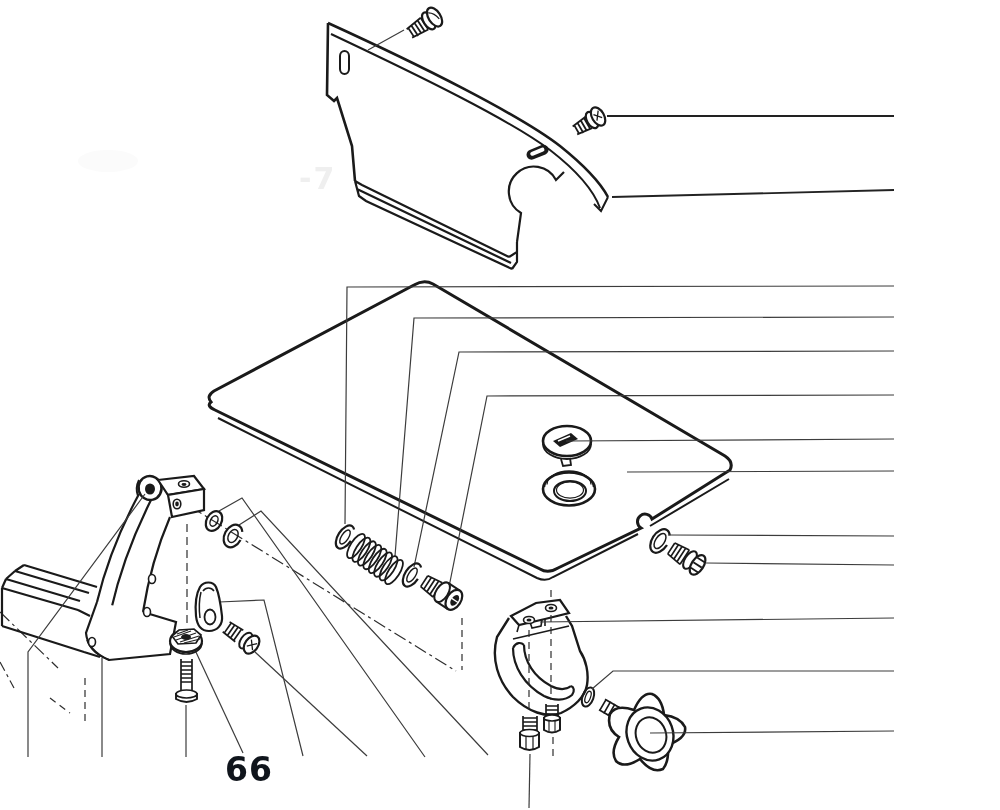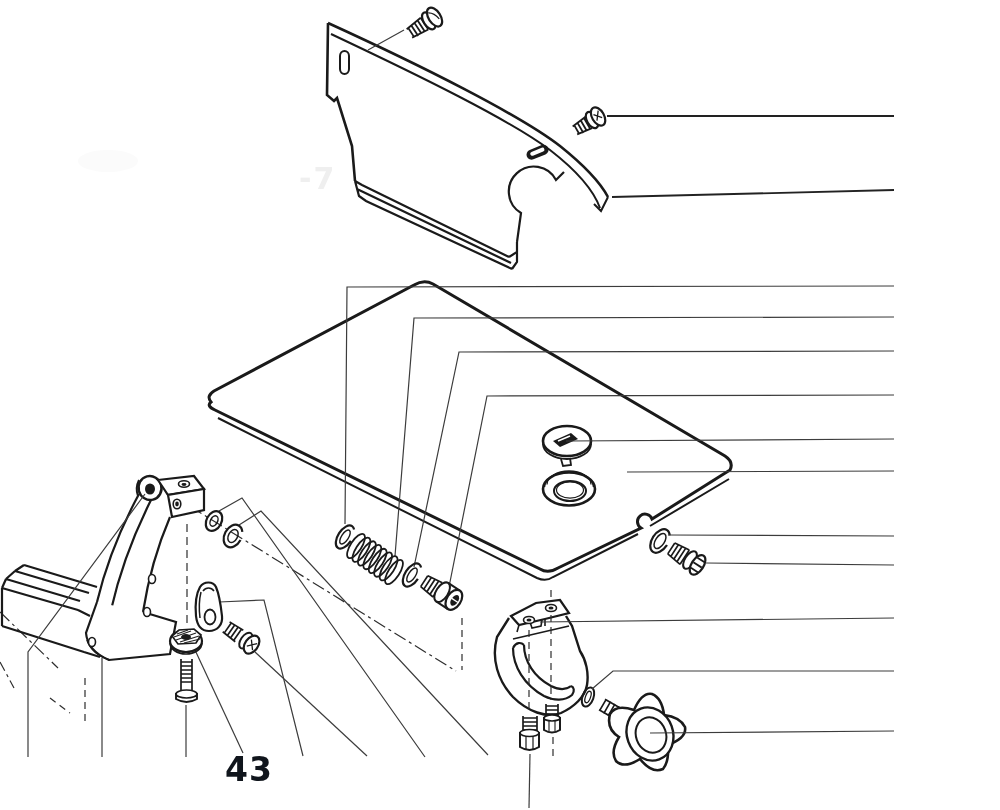--- a/index.html
+++ b/index.html
@@ -244,14 +244,14 @@
 
     <g transform="rotate(35 245 640)" fill="none" stroke="#1a1a1a" stroke-width="1.7">
       <path d="M222,634 L238,633 M222,646 L238,647 M224,634 V646 M228,634 V647 M232,633 V647 M236,633 V647"></path>
       <ellipse cx="246" cy="640" rx="5" ry="9" fill="#ffffff" stroke-width="2"></ellipse>
       <ellipse cx="253" cy="640" rx="6.5" ry="10" fill="#ffffff" stroke-width="2.2"></ellipse>
       <path d="M250,636 l7,8 M257,636 l-7,8" stroke-width="1.3"></path>
     </g>
 
   </svg>
 
-  <div class="fig-label">43</div>
+  <div class="fig-label">66</div>
 </div>
 
 </body></html>

